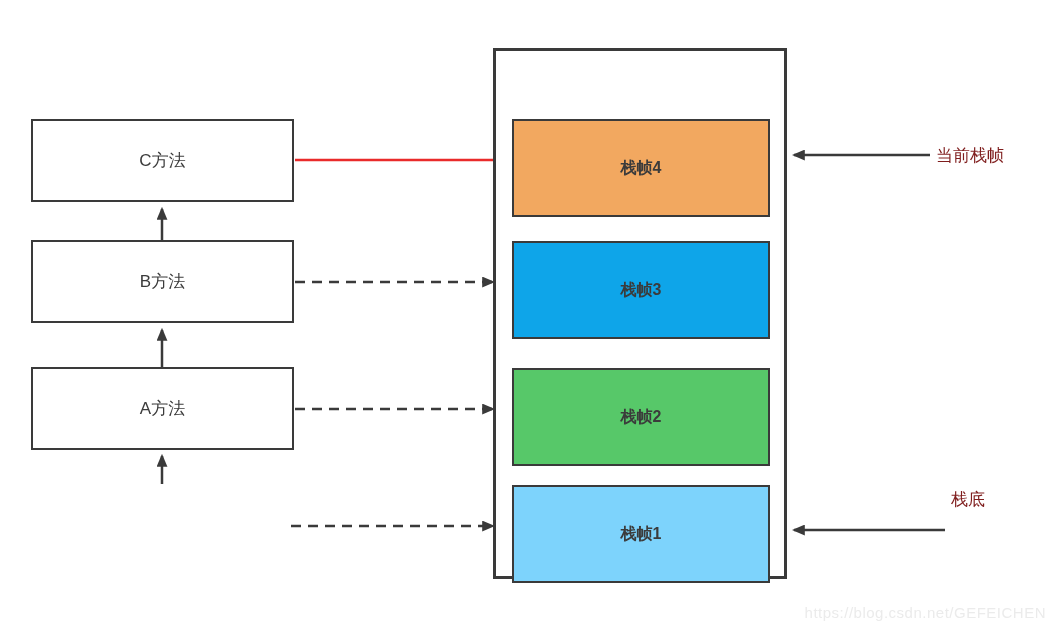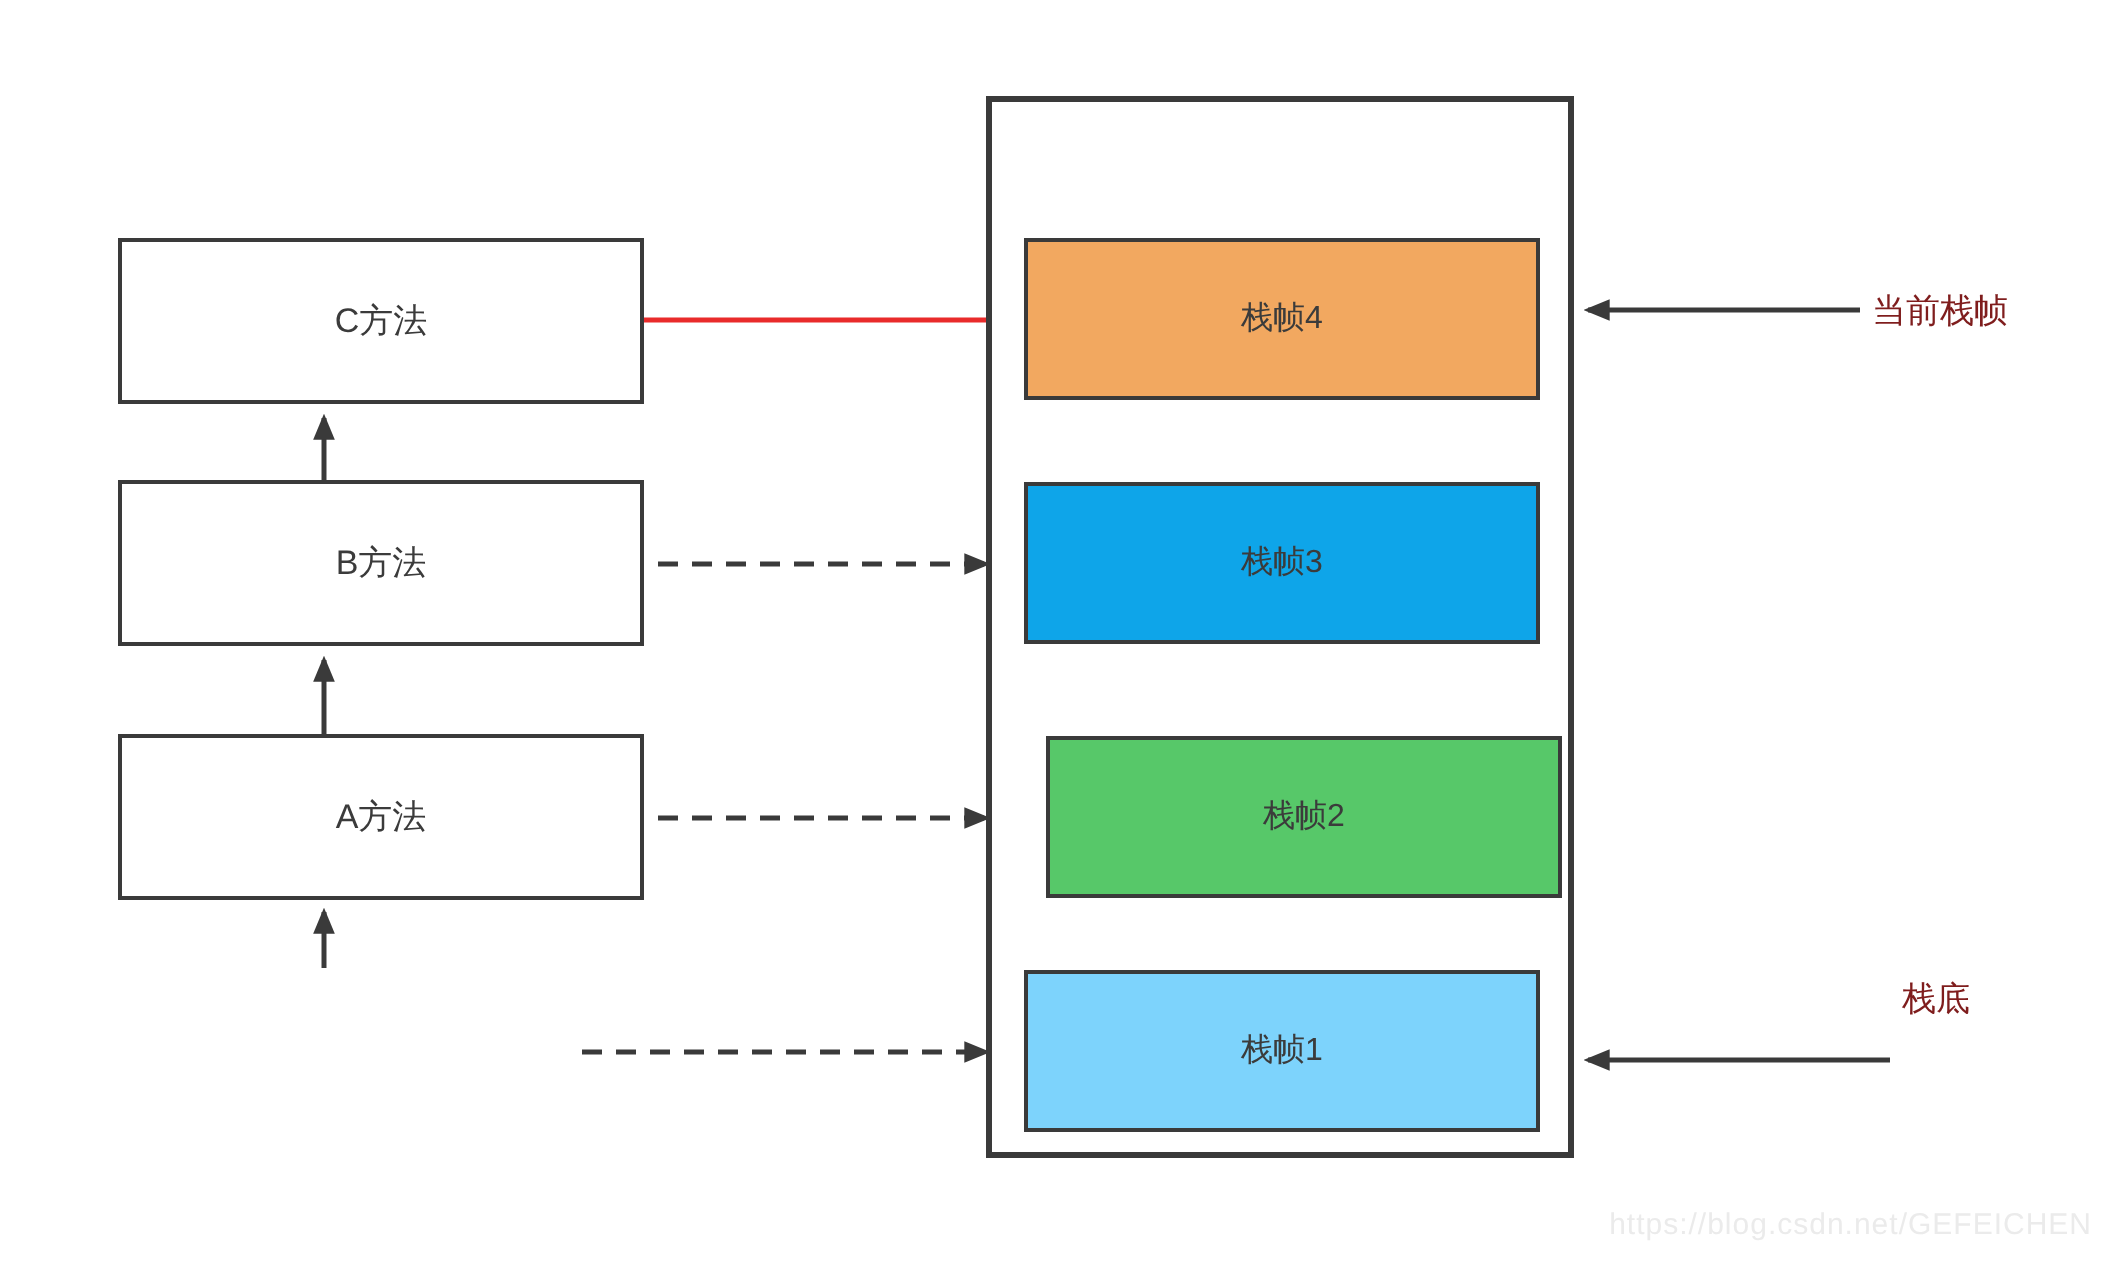--- a/index.html
+++ b/index.html
@@ -23,37 +23,37 @@
     display: flex;
     align-items: center;
     justify-content: center;
     font-size: 17px;
     color: #3b3b3b;
   }
   .method-box {
     left: 31px;
     width: 263px;
     height: 83px;
-    margin-left: 28px;
   }
   .stack-container {
     position: absolute;
     box-sizing: border-box;
     left: 493px;
     top: 48px;
     width: 294px;
     height: 531px;
     border: 3px solid #3a3a3a;
     background: #ffffff;
   }
   .frame-box {
     left: 512px;
     width: 258px;
-    height: 81px;
+    height: 98px;
     font-size: 16px;
+    font-weight: bold;
   }
   .annotation {
     position: absolute;
     font-size: 17px;
     color: #7f1d1d;
     white-space: nowrap;
   }
   .arrows-layer {
     position: absolute;
     left: 0;
@@ -111,21 +111,21 @@
   </div>
 
   <div class="stack-container"></div>
 
   <div class="box frame-box" style="top: 119px; background-color: rgb(242, 168, 96);">
     <span>栈帧4</span>
   </div>
   <div class="box frame-box" style="top: 241px; background-color: #0ea5e9;">
     <span>栈帧3</span>
   </div>
-  <div class="box frame-box" style="top: 368px; background-color: rgb(87, 200, 105); margin-left: 11px;">
+  <div class="box frame-box" style="top: 368px; background-color: rgb(87, 200, 105);">
     <span>栈帧2</span>
   </div>
   <div class="box frame-box" style="top: 485px; background-color: #7dd3fc;">
     <span>栈帧1</span>
   </div>
 
   <div class="annotation" style="left:936px;top:144px">当前栈帧</div>
   <div class="annotation" style="left:951px;top:488px">栈底</div>
 
   <div class="watermark">https://blog.csdn.net/GEFEICHEN</div>

